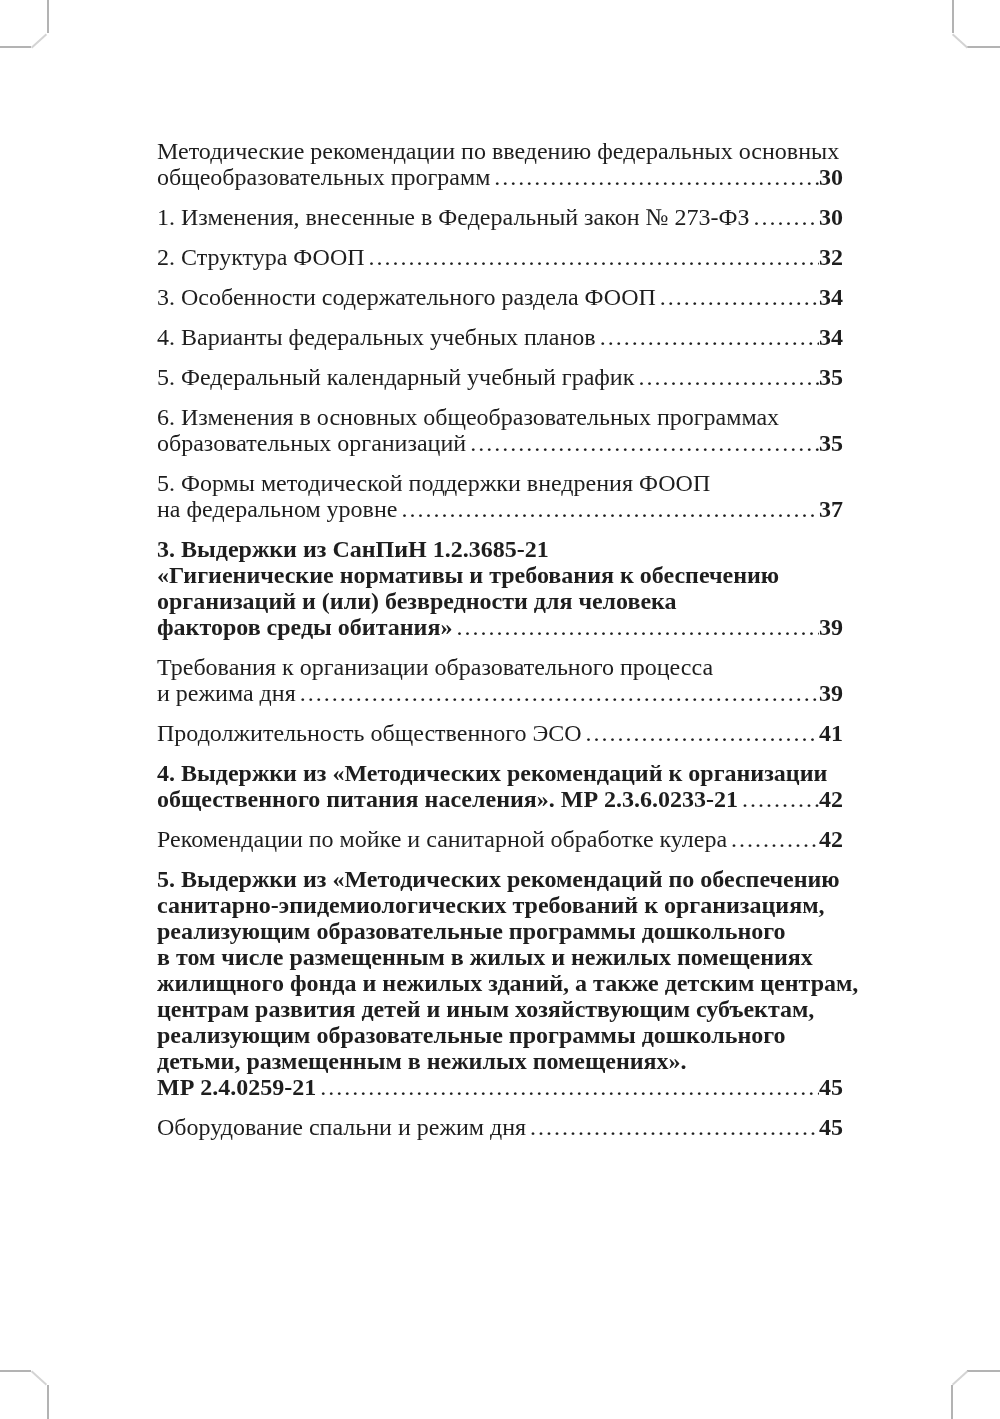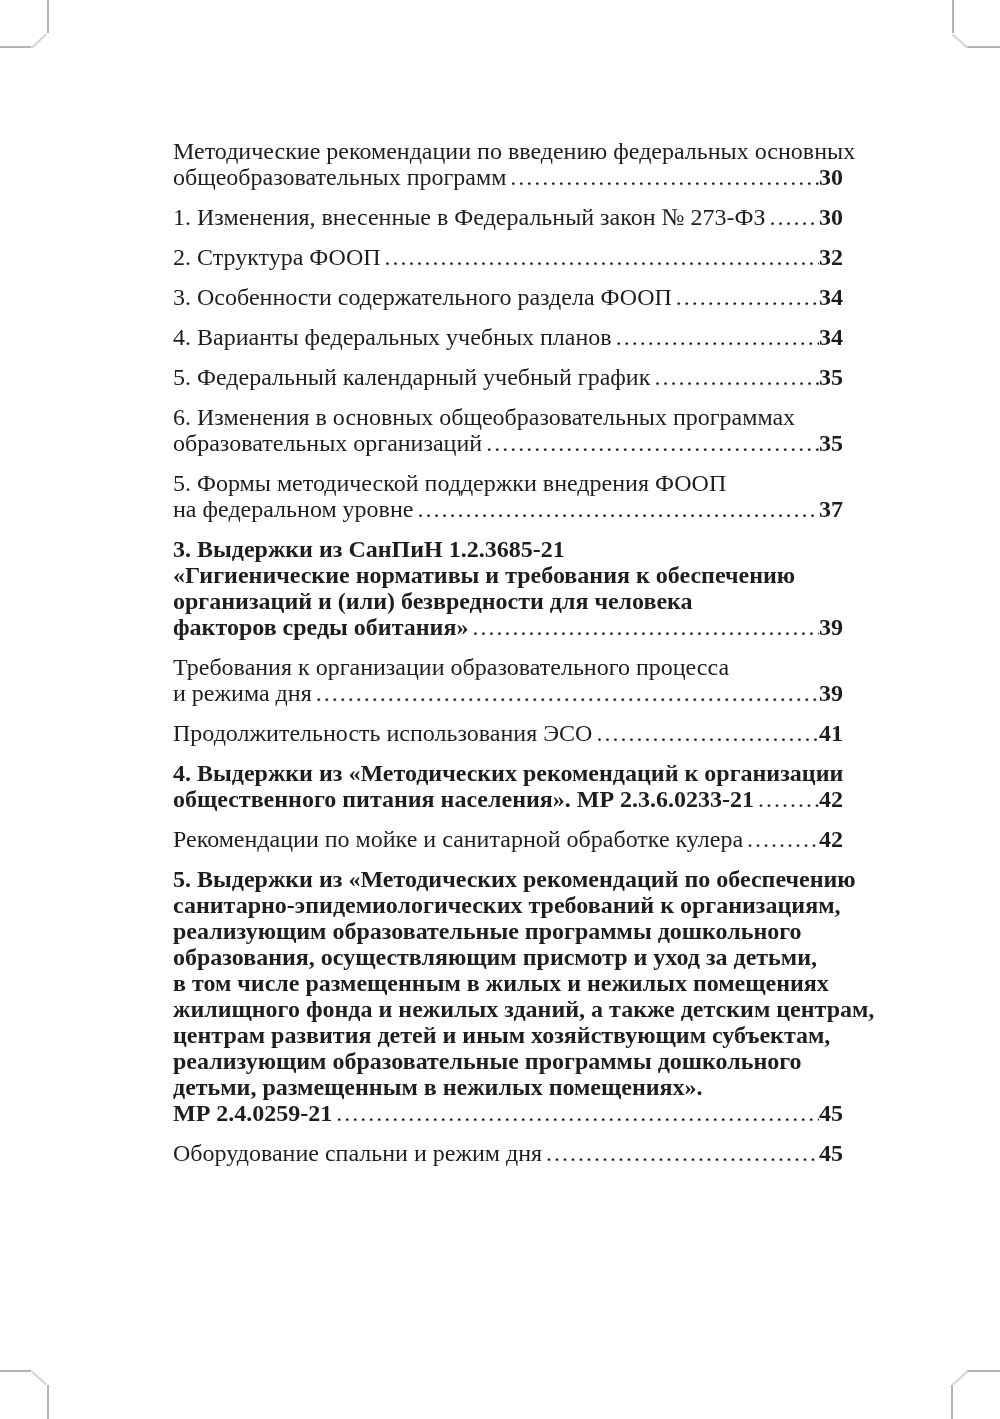--- a/index.html
+++ b/index.html
@@ -44,21 +44,21 @@
   
   .toc {
     position: absolute;
     left: 157px;
     top: 138px;
     width: 686px;
     font-size: 24px;
     line-height: 26px;
   }
   .toc-entry {
-    margin: 0 0 14px 16px;
+    margin: 0 0 14px 0;
   }
   .toc-entry.bold .toc-line,
   .toc-entry.bold .toc-title {
     font-weight: 700;
   }
   .toc-line {
     white-space: nowrap;
   }
   .toc-line.last {
     display: flex;
@@ -179,21 +179,21 @@
       <div class="toc-entry">
         <div class="toc-line">Требования к организации образовательного процесса</div>
         <div class="toc-line last">
           <span class="toc-title">и режима дня</span>
           <span class="leader"></span>
           <span class="pagenum">39</span>
         </div>
       </div>
       <div class="toc-entry">
         <div class="toc-line last">
-          <span class="toc-title">Продолжительность использования ЭСО</span>
+          <span class="toc-title">Продолжительность общественного ЭСО</span>
           <span class="leader"></span>
           <span class="pagenum">41</span>
         </div>
       </div>
       <div class="toc-entry bold">
         <div class="toc-line">4. Выдержки из «Методических рекомендаций к организации</div>
         <div class="toc-line last">
           <span class="toc-title">общественного питания населения». МР 2.3.6.0233-21</span>
           <span class="leader"></span>
           <span class="pagenum">42</span>
@@ -203,21 +203,20 @@
         <div class="toc-line last">
           <span class="toc-title">Рекомендации по мойке и санитарной обработке кулера</span>
           <span class="leader"></span>
           <span class="pagenum">42</span>
         </div>
       </div>
       <div class="toc-entry bold">
         <div class="toc-line">5. Выдержки из «Методических рекомендаций по обеспечению</div>
         <div class="toc-line">санитарно-эпидемиологических требований к организациям,</div>
         <div class="toc-line">реализующим образовательные программы дошкольного</div>
-        <div class="toc-line">образования, осуществляющим присмотр и уход за детьми,</div>
         <div class="toc-line">в том числе размещенным в жилых и нежилых помещениях</div>
         <div class="toc-line">жилищного фонда и нежилых зданий, а также детским центрам,</div>
         <div class="toc-line">центрам развития детей и иным хозяйствующим субъектам,</div>
         <div class="toc-line">реализующим образовательные программы дошкольного</div>
         <div class="toc-line">детьми, размещенным в нежилых помещениях».</div>
         <div class="toc-line last">
           <span class="toc-title">МР 2.4.0259-21</span>
           <span class="leader"></span>
           <span class="pagenum">45</span>
         </div>

